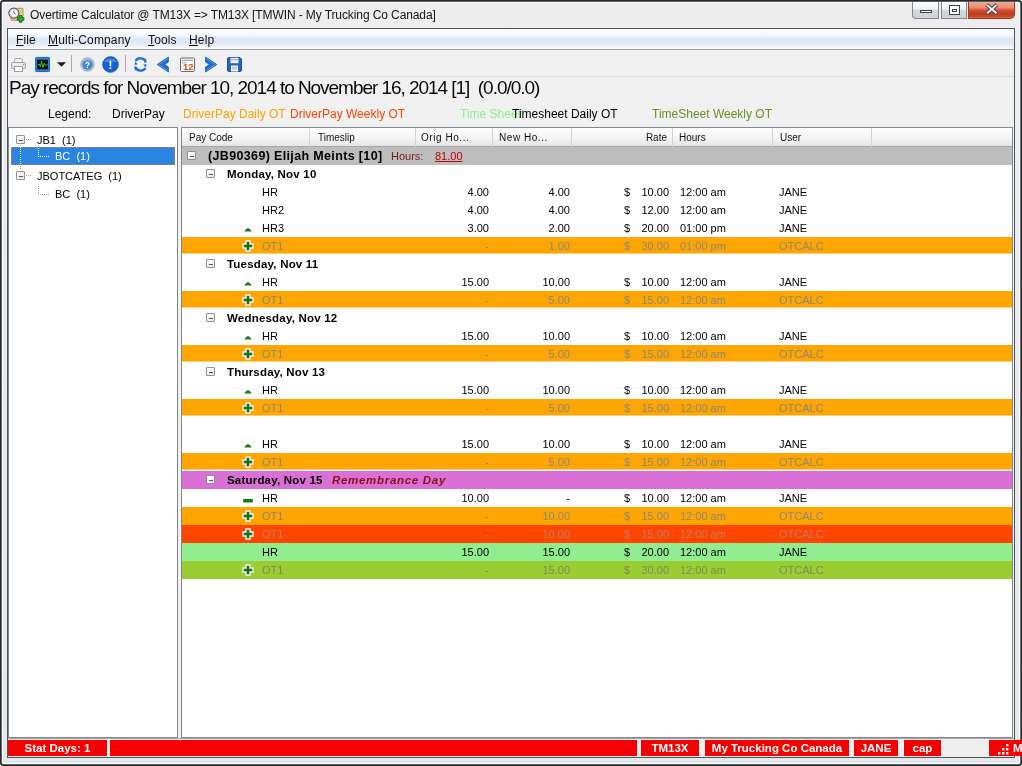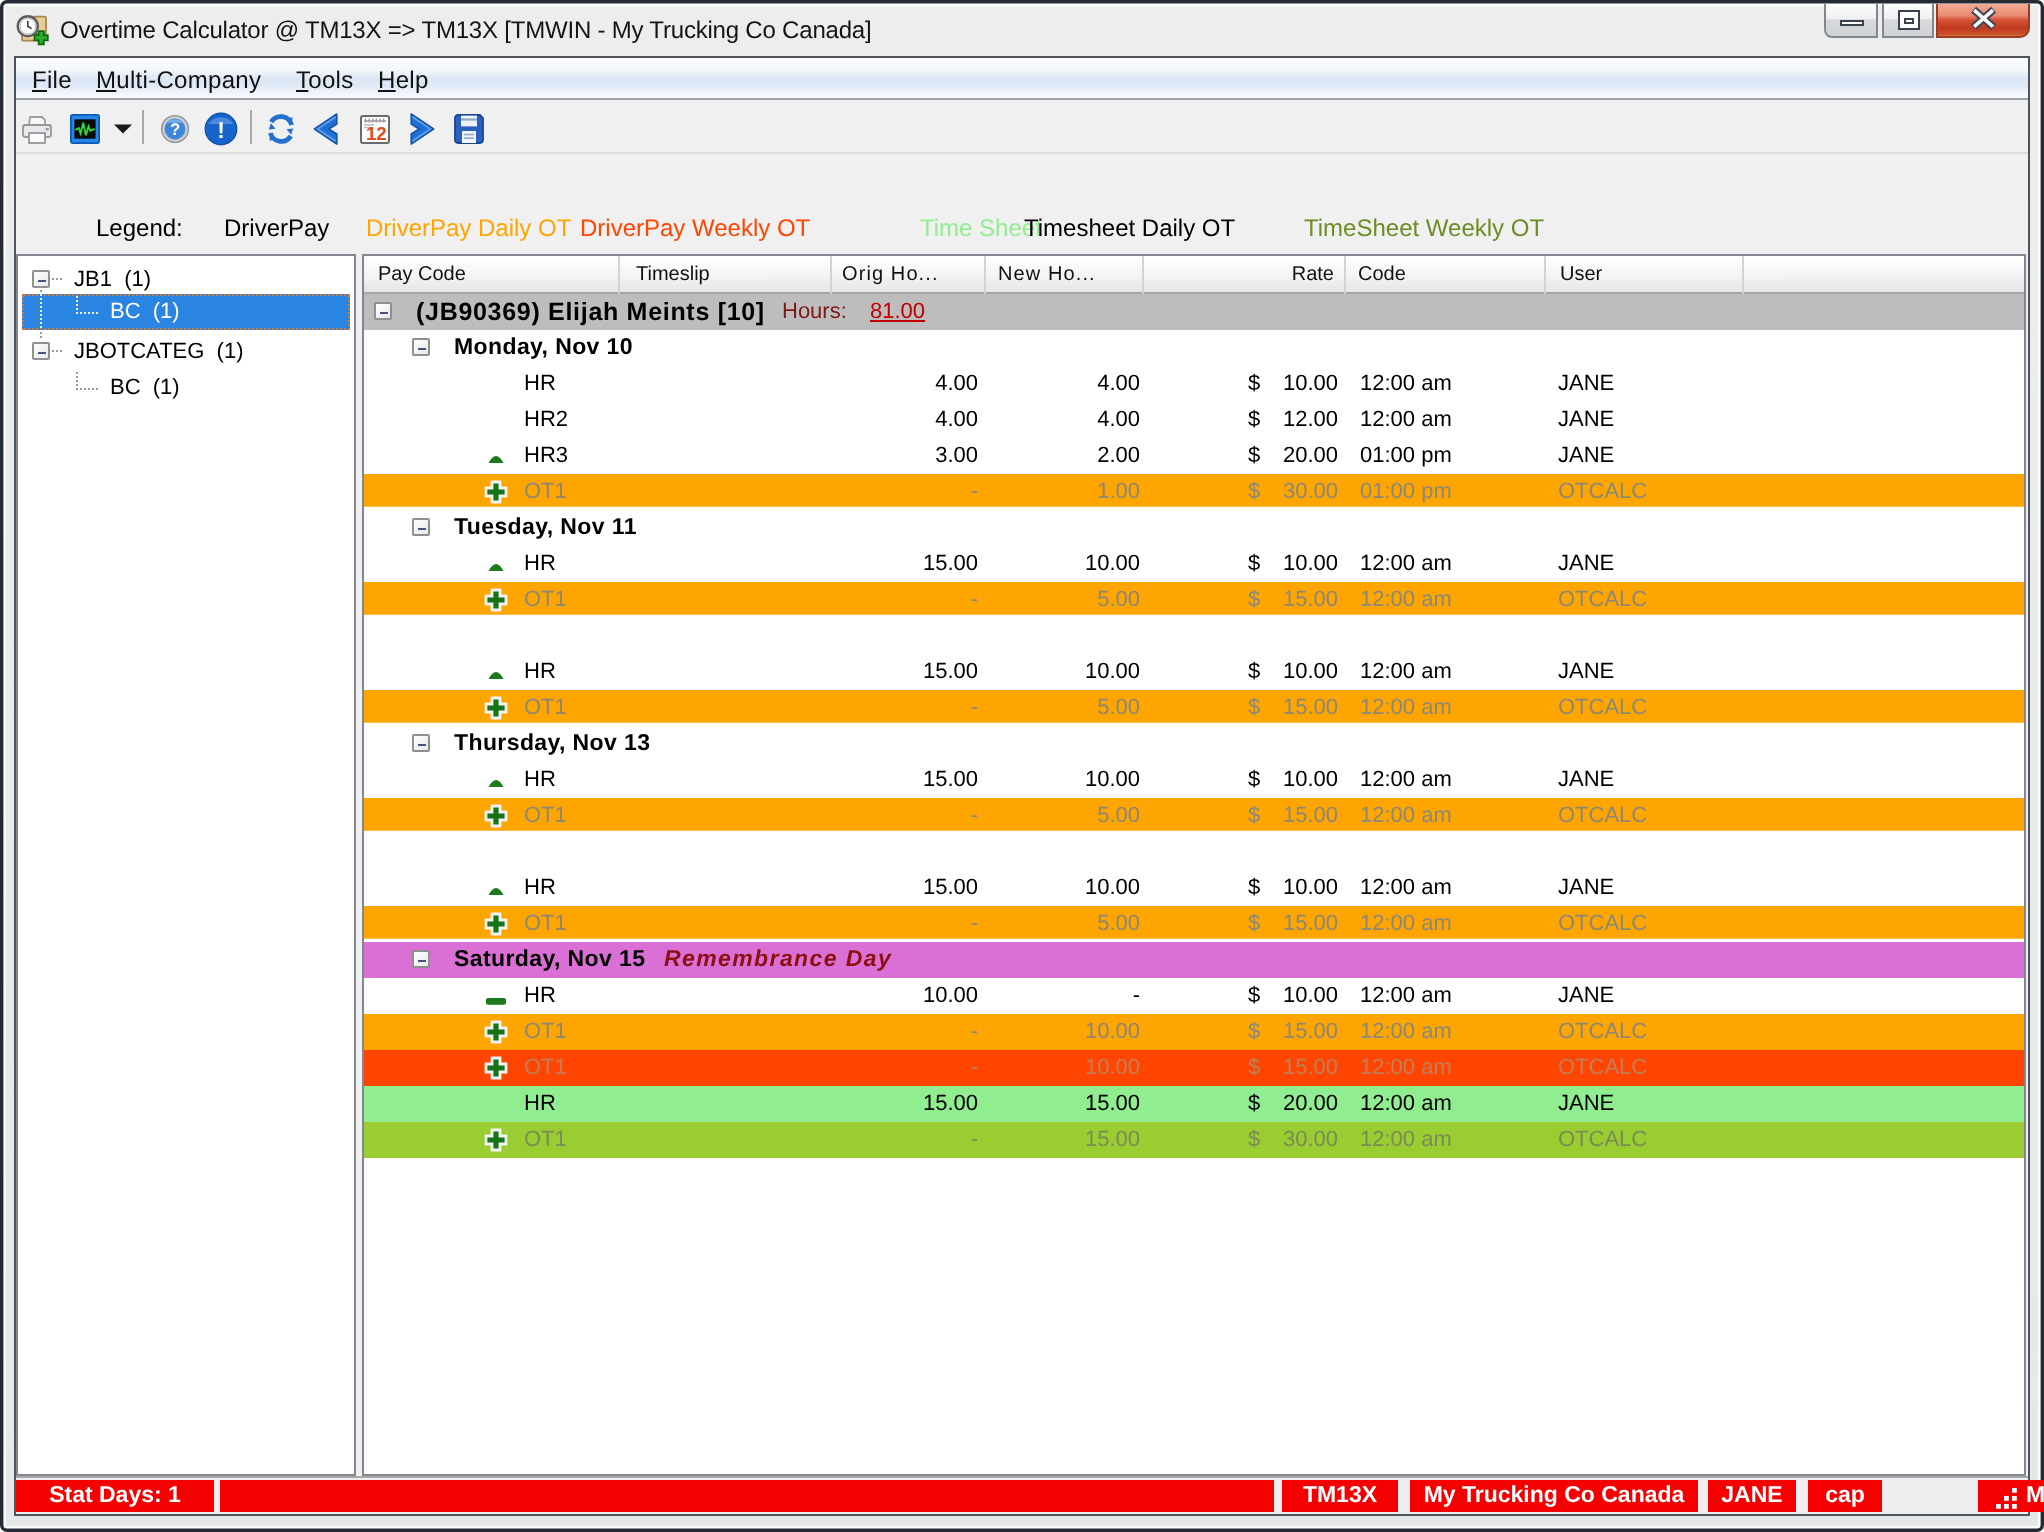--- a/index.html
+++ b/index.html
@@ -176,20 +176,21 @@
       </svg>
       <svg class="ticon" style="left:218px;" viewBox="0 0 17 17">
         <path d="M1.5 3 a1.5 1.5 0 0 1 1.5-1.5 h11 l1.5 1.5 v11 a1.5 1.5 0 0 1 -1.5 1.5 h-11 a1.5 1.5 0 0 1 -1.5 -1.5 z" fill="#2a60c0" stroke="#1a4496" stroke-width="0.9"></path>
         <rect x="4.5" y="1.8" width="8" height="5.4" fill="#eef2f8"></rect>
         <rect x="4.5" y="3.2" width="8" height="1.1" fill="#8fa6c6"></rect>
         <rect x="5" y="9.5" width="7" height="6" fill="#f4f6fa"></rect>
         <rect x="6" y="10.8" width="5" height="0.9" fill="#9eb2cc"></rect>
         <rect x="6" y="12.6" width="5" height="0.9" fill="#9eb2cc"></rect>
       </svg>
     </div>
+    <div id="pagehdr">Pay records for November 10, 2014 to November 16, 2014 [1]&nbsp;&nbsp;(0.0/0.0)</div>
     <div id="legend">
       <span class="lg" style="left:40px;color:#000;text-align:right;">Legend:</span>
       <span class="lg" style="left:104px;color:#000;">DriverPay</span>
       <span class="lg" style="left:175px;color:#ffa500;">DriverPay Daily OT</span>
       <span class="lg" style="left:282px;color:#ff4500;">DriverPay Weekly OT</span>
       <span class="lg" style="left:452px;color:#90ee90;">Time Sheet</span>
       <span class="lg" style="left:504px;color:#000000;">Timesheet Daily OT</span>
       <span class="lg" style="left:644px;color:#6b8e23;">TimeSheet Weekly OT</span>
     </div>
     <div id="tree">
@@ -221,21 +222,21 @@
         <span style="position:absolute;left:46px;">BC&nbsp;&nbsp;(1)</span>
       </div>
     </div>
     <div id="grid">
       <div id="ghdr">
         <span style="left:7px;">Pay Code</span>
         <span style="left:136px;">Timeslip</span>
         <span style="left:239px;letter-spacing:0.55px;">Orig Ho...</span>
         <span style="left:317px;letter-spacing:0.55px;">New Ho...</span>
         <span style="left:410px;width:75px;text-align:right;">Rate</span>
-        <span style="left:497px;">Code</span>
+        <span style="left:497px;">Hours</span>
         <span style="left:598px;">User</span>
         <i class="hsep" style="left:127px;"></i>
           <i class="hsep" style="left:233px;"></i>
         <i class="hsep" style="left:310px;"></i>
           <i class="hsep" style="left:389px;"></i>
         <i class="hsep" style="left:490px;"></i>
           <i class="hsep" style="left:590px;"></i>
         <i class="hsep" style="left:689px;"></i>
       </div>
       <div class="grow gray" style="top:19px;">
@@ -316,20 +317,26 @@
           <svg class="ic" viewBox="0 0 12 12">
             <path d="M4 1 h4 v3 h3 v4 h-3 v3 h-4 v-3 h-3 v-4 h3 z" fill="#17731a" stroke="#f2f2f2" stroke-width="1.4"></path>
           </svg>
           <span style="left:80px;">OT1</span>
           <span class="co rnum">-</span>
           <span class="cn rnum">5.00</span>
           <span class="cd">$</span>
           <span class="cr rnum">15.00</span>
           <span class="ct">12:00 am</span>
           <span class="cu">OTCALC</span>
+        </div>
+      <div class="grow" style="top:181px;">
+          <div class="exp" style="left:24px;">
+            <i></i>
+          </div>
+          <span class="day" style="left:45px;">Wednesday, Nov 12</span>
         </div>
       <div class="grow" style="top:199px;">
           <svg class="ic icup" viewBox="0 0 12 12">
             <path d="M1 10 Q6 0.5 11 10 z" fill="#1d7a1d"></path>
           </svg>
           <span style="left:80px;">HR</span>
           <span class="co rnum">15.00</span>
           <span class="cn rnum">10.00</span>
           <span class="cd">$</span>
           <span class="cr rnum">10.00</span>

